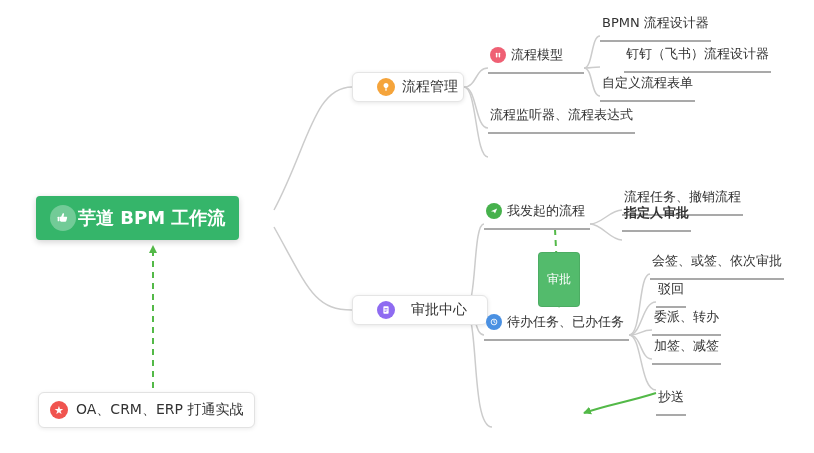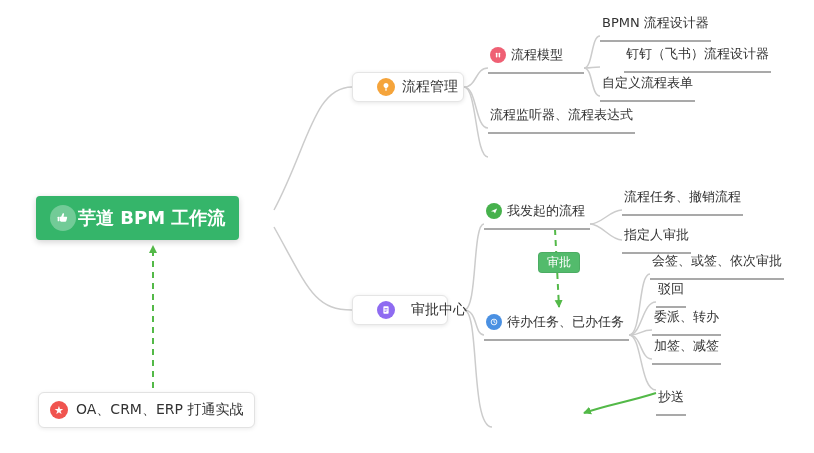--- a/index.html
+++ b/index.html
@@ -19,21 +19,21 @@
   .practice-node{background:#fff;border:1px solid #e2e2e2;border-radius:6px;height:36px;
     box-shadow:0 1px 4px rgba(0,0,0,.08);font-size:14px;color:var(--text,#333);padding:0 11px;gap:8px;}
   .leaf{border-bottom:2px solid var(--underline,#a9a9a9);font-size:13px;color:var(--text,#333);
     gap:5px;padding:0 2px 8px 2px;}
   .icon-circle{display:inline-flex;align-items:center;justify-content:center;border-radius:50%;flex:none;}
   .s18{width:18px;height:18px;}
   .s16{width:16px;height:16px;}
   .root-icon{width:26px;height:26px;background:rgba(255,255,255,.30);}
   .star-glyph{color:#fff;font-size:11px;line-height:1;}
   .badge{position:absolute;background:var(--badge-bg,#53bb6c);color:#fff;font-size:12px;
-    padding:1px 8px;border-radius:4px;border:1px solid rgba(0,0,0,.08);}
+    padding:18px 8px;border-radius:4px;border:1px solid rgba(0,0,0,.08);}
 </style>
 </head>
 <body>
 
 <div class="canvas">
 
   <svg class="links">
     <defs>
       <marker id="arrowhead" markerWidth="10" markerHeight="10" refX="7" refY="4" orient="auto" markerUnits="userSpaceOnUse">
         <path d="M0 0 L8 4 L0 8 Z"></path>
@@ -85,21 +85,21 @@
     <span class="icon-circle s18" style="background:var(--icon-orange,#f5a43b)">
       <svg width="12" height="12" viewBox="0 0 16 16">
           <path d="M8 2.6a3.4 3.4 0 0 0-1.9 6.2c.3.3.7.8.7 1.3h2.4c0-.5.4-1 .7-1.3A3.4 3.4 0 0 0 8 2.6z" fill="#fff"></path>
           <rect x="6.7" y="10.8" width="2.6" height="1" rx="0.5" fill="#fff"></rect>
           <rect x="7" y="12.3" width="2" height="0.9" rx="0.45" fill="#fff"></rect>
         </svg>
     </span>
     <span>流程管理</span>
   </div>
 
-  <div class="node box-node" style="left:352px;top:295px;width:96px;gap:16px;">
+  <div class="node box-node" style="left:352px;top:295px;width:136px;gap:16px;">
     <span class="icon-circle s18" style="background:var(--icon-purple,#8e6bf1)">
       <svg width="12" height="12" viewBox="0 0 16 16">
           <rect x="4.5" y="3" width="7" height="10" rx="1" fill="#fff"></rect>
           <rect x="6" y="5.5" width="4" height="1" fill="#8e6bf1"></rect>
           <rect x="6" y="7.5" width="4" height="1" fill="#8e6bf1"></rect>
           <rect x="6" y="9.5" width="2.5" height="1" fill="#8e6bf1"></rect>
         </svg>
     </span>
     <span>审批中心</span>
   </div>
@@ -132,21 +132,21 @@
     <span class="icon-circle s16" style="background:var(--icon-green,#46b14c)">
       <svg width="10" height="10" viewBox="0 0 16 16">
           <path d="M3 8.2 L13 4 L9.6 12 L7.8 9.2 Z" fill="#fff"></path>
         </svg>
     </span>
     <span>我发起的流程</span>
   </div>
   <div class="node leaf" style="left:622px;top:188px;">
     <span>流程任务、撤销流程</span>
   </div>
-  <div class="node leaf" style="left:622px;top:226px;">
+  <div class="node leaf" style="left:622px;top:204px;font-weight:bold;">
     <span>指定人审批</span>
   </div>
 
   <div class="badge" style="left:538px;top:252px;">审批</div>
 
   <div class="node leaf" style="left:484px;top:313px;width:145px;align-items:center;">
     <span class="icon-circle s16" style="background:var(--icon-blue,#4a90e2)">
       <svg width="10" height="10" viewBox="0 0 16 16">
           <circle cx="8" cy="8" r="4.6" fill="none" stroke="#fff" stroke-width="1.4"></circle>
           <path d="M8 5.5 V8 L9.9 9.2" stroke="#fff" stroke-width="1.3" fill="none" stroke-linecap="round"></path>

